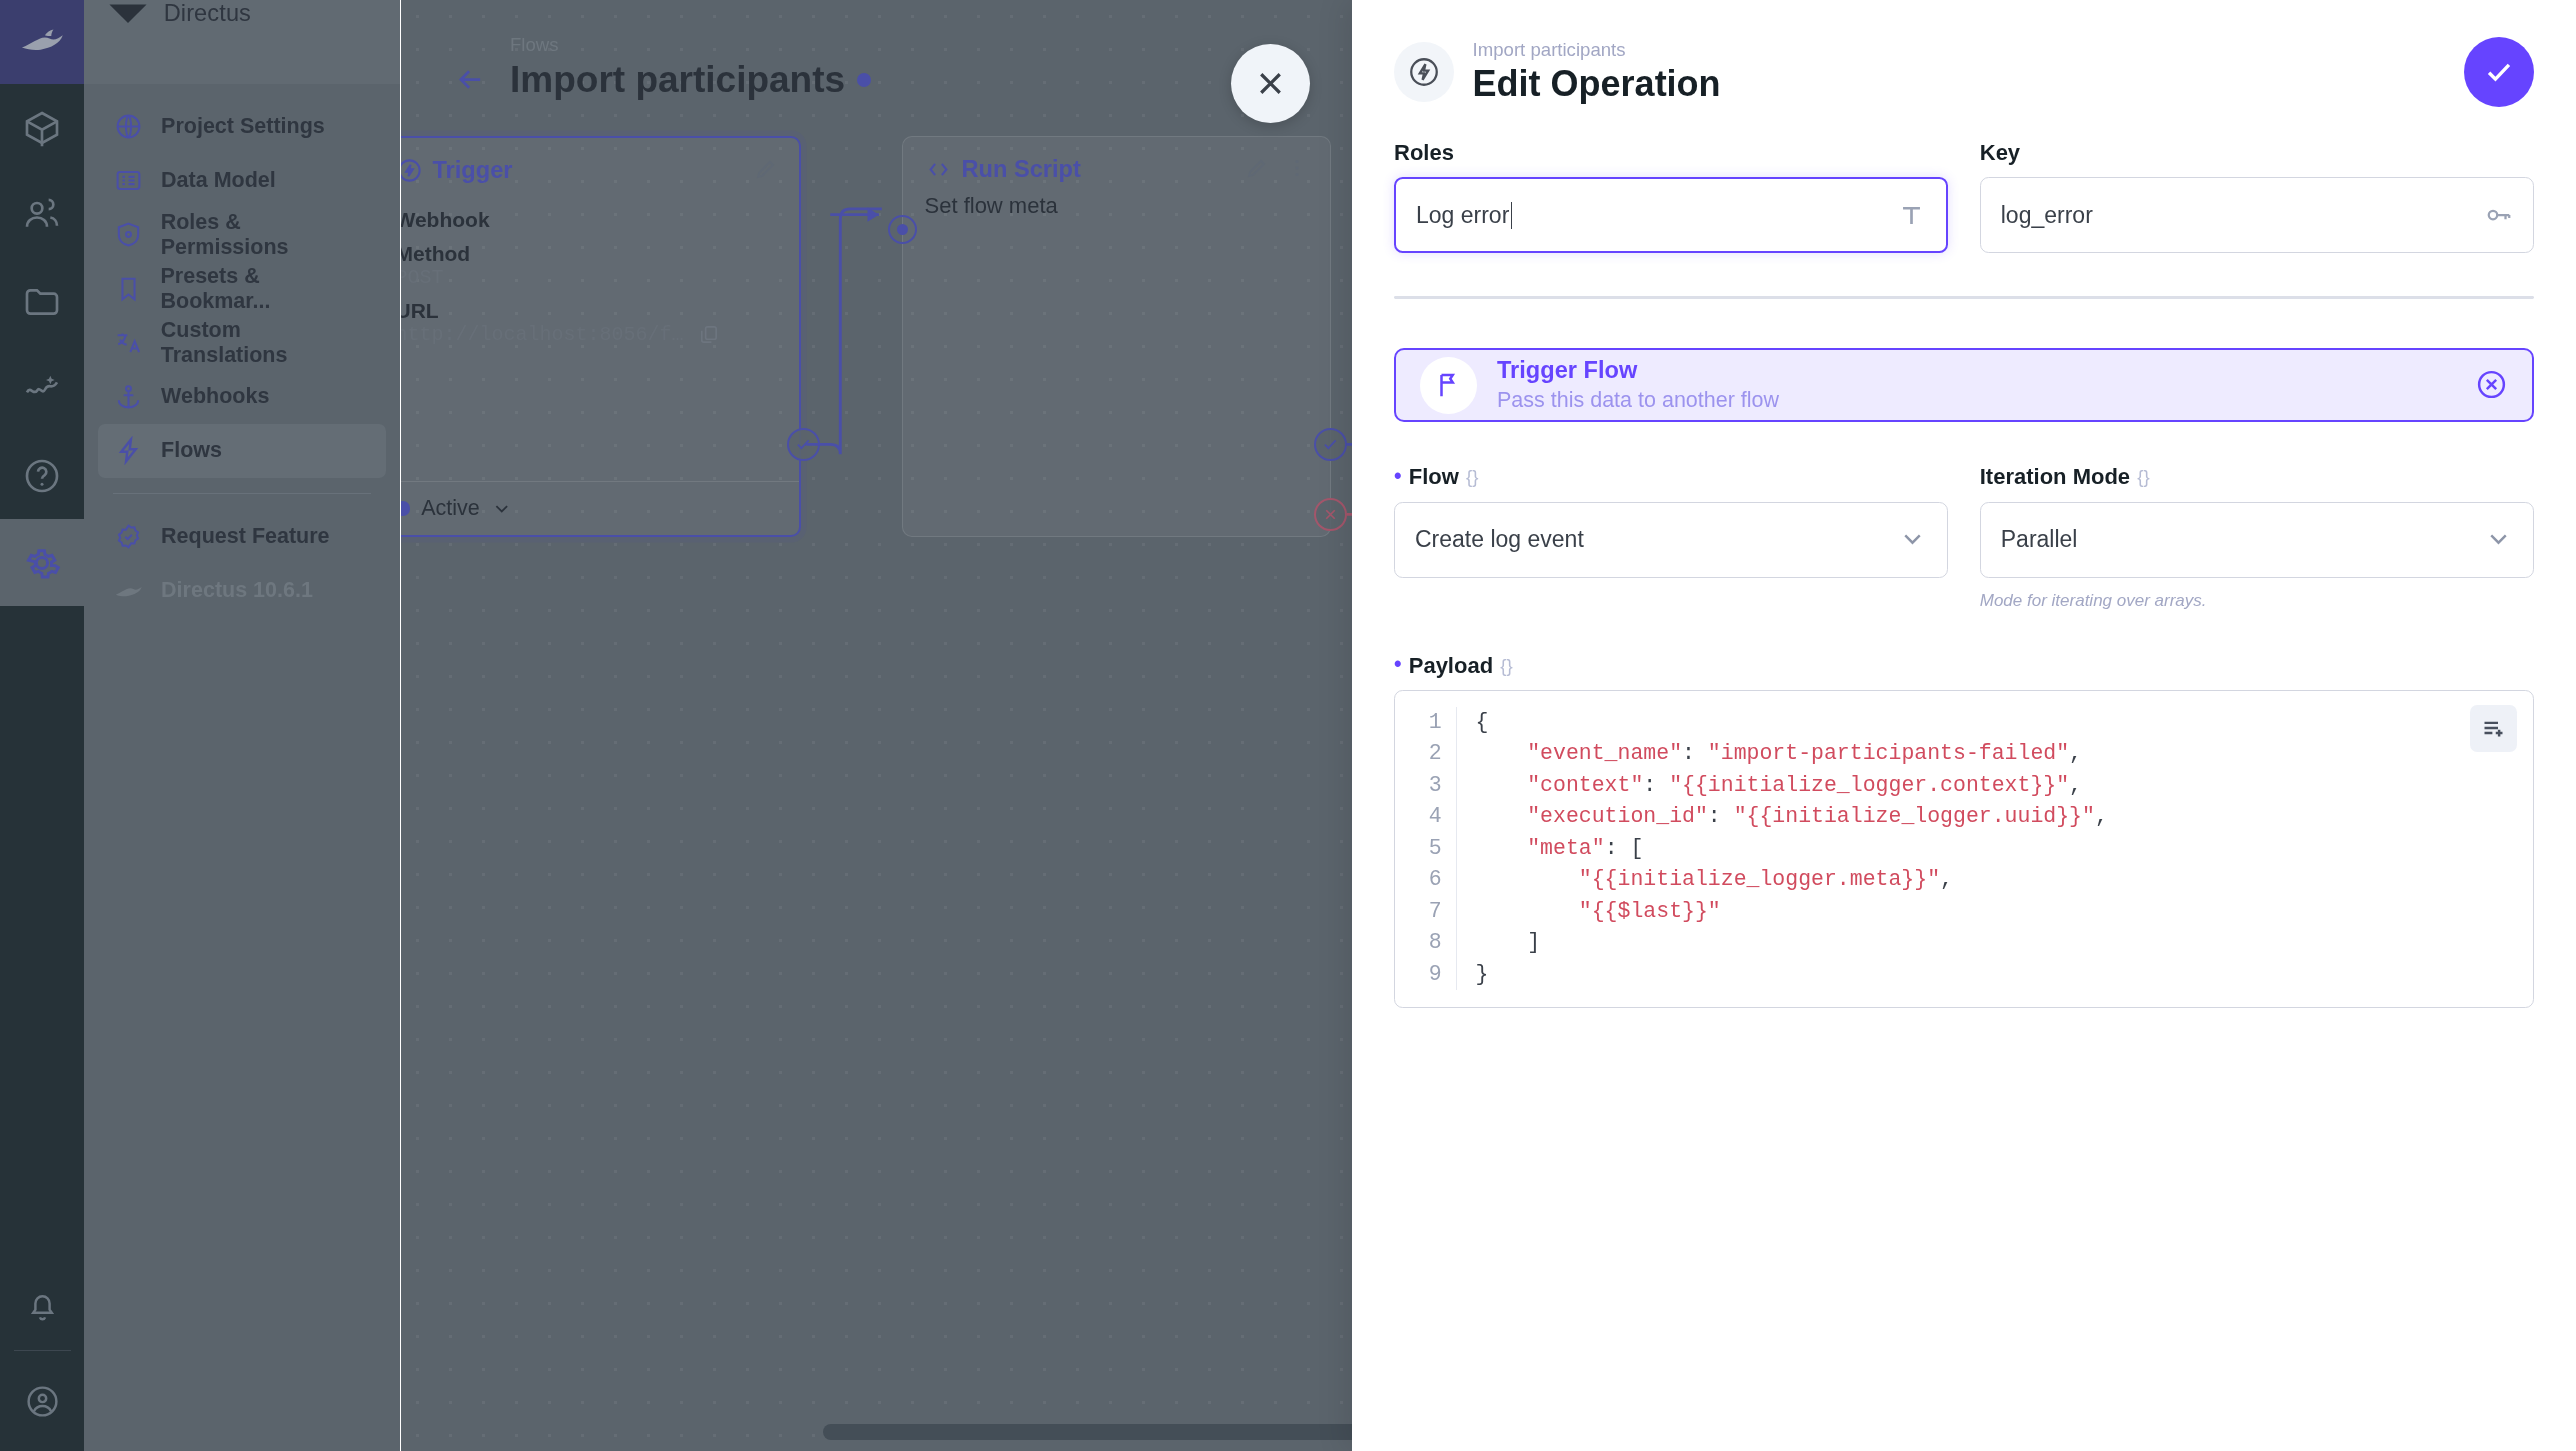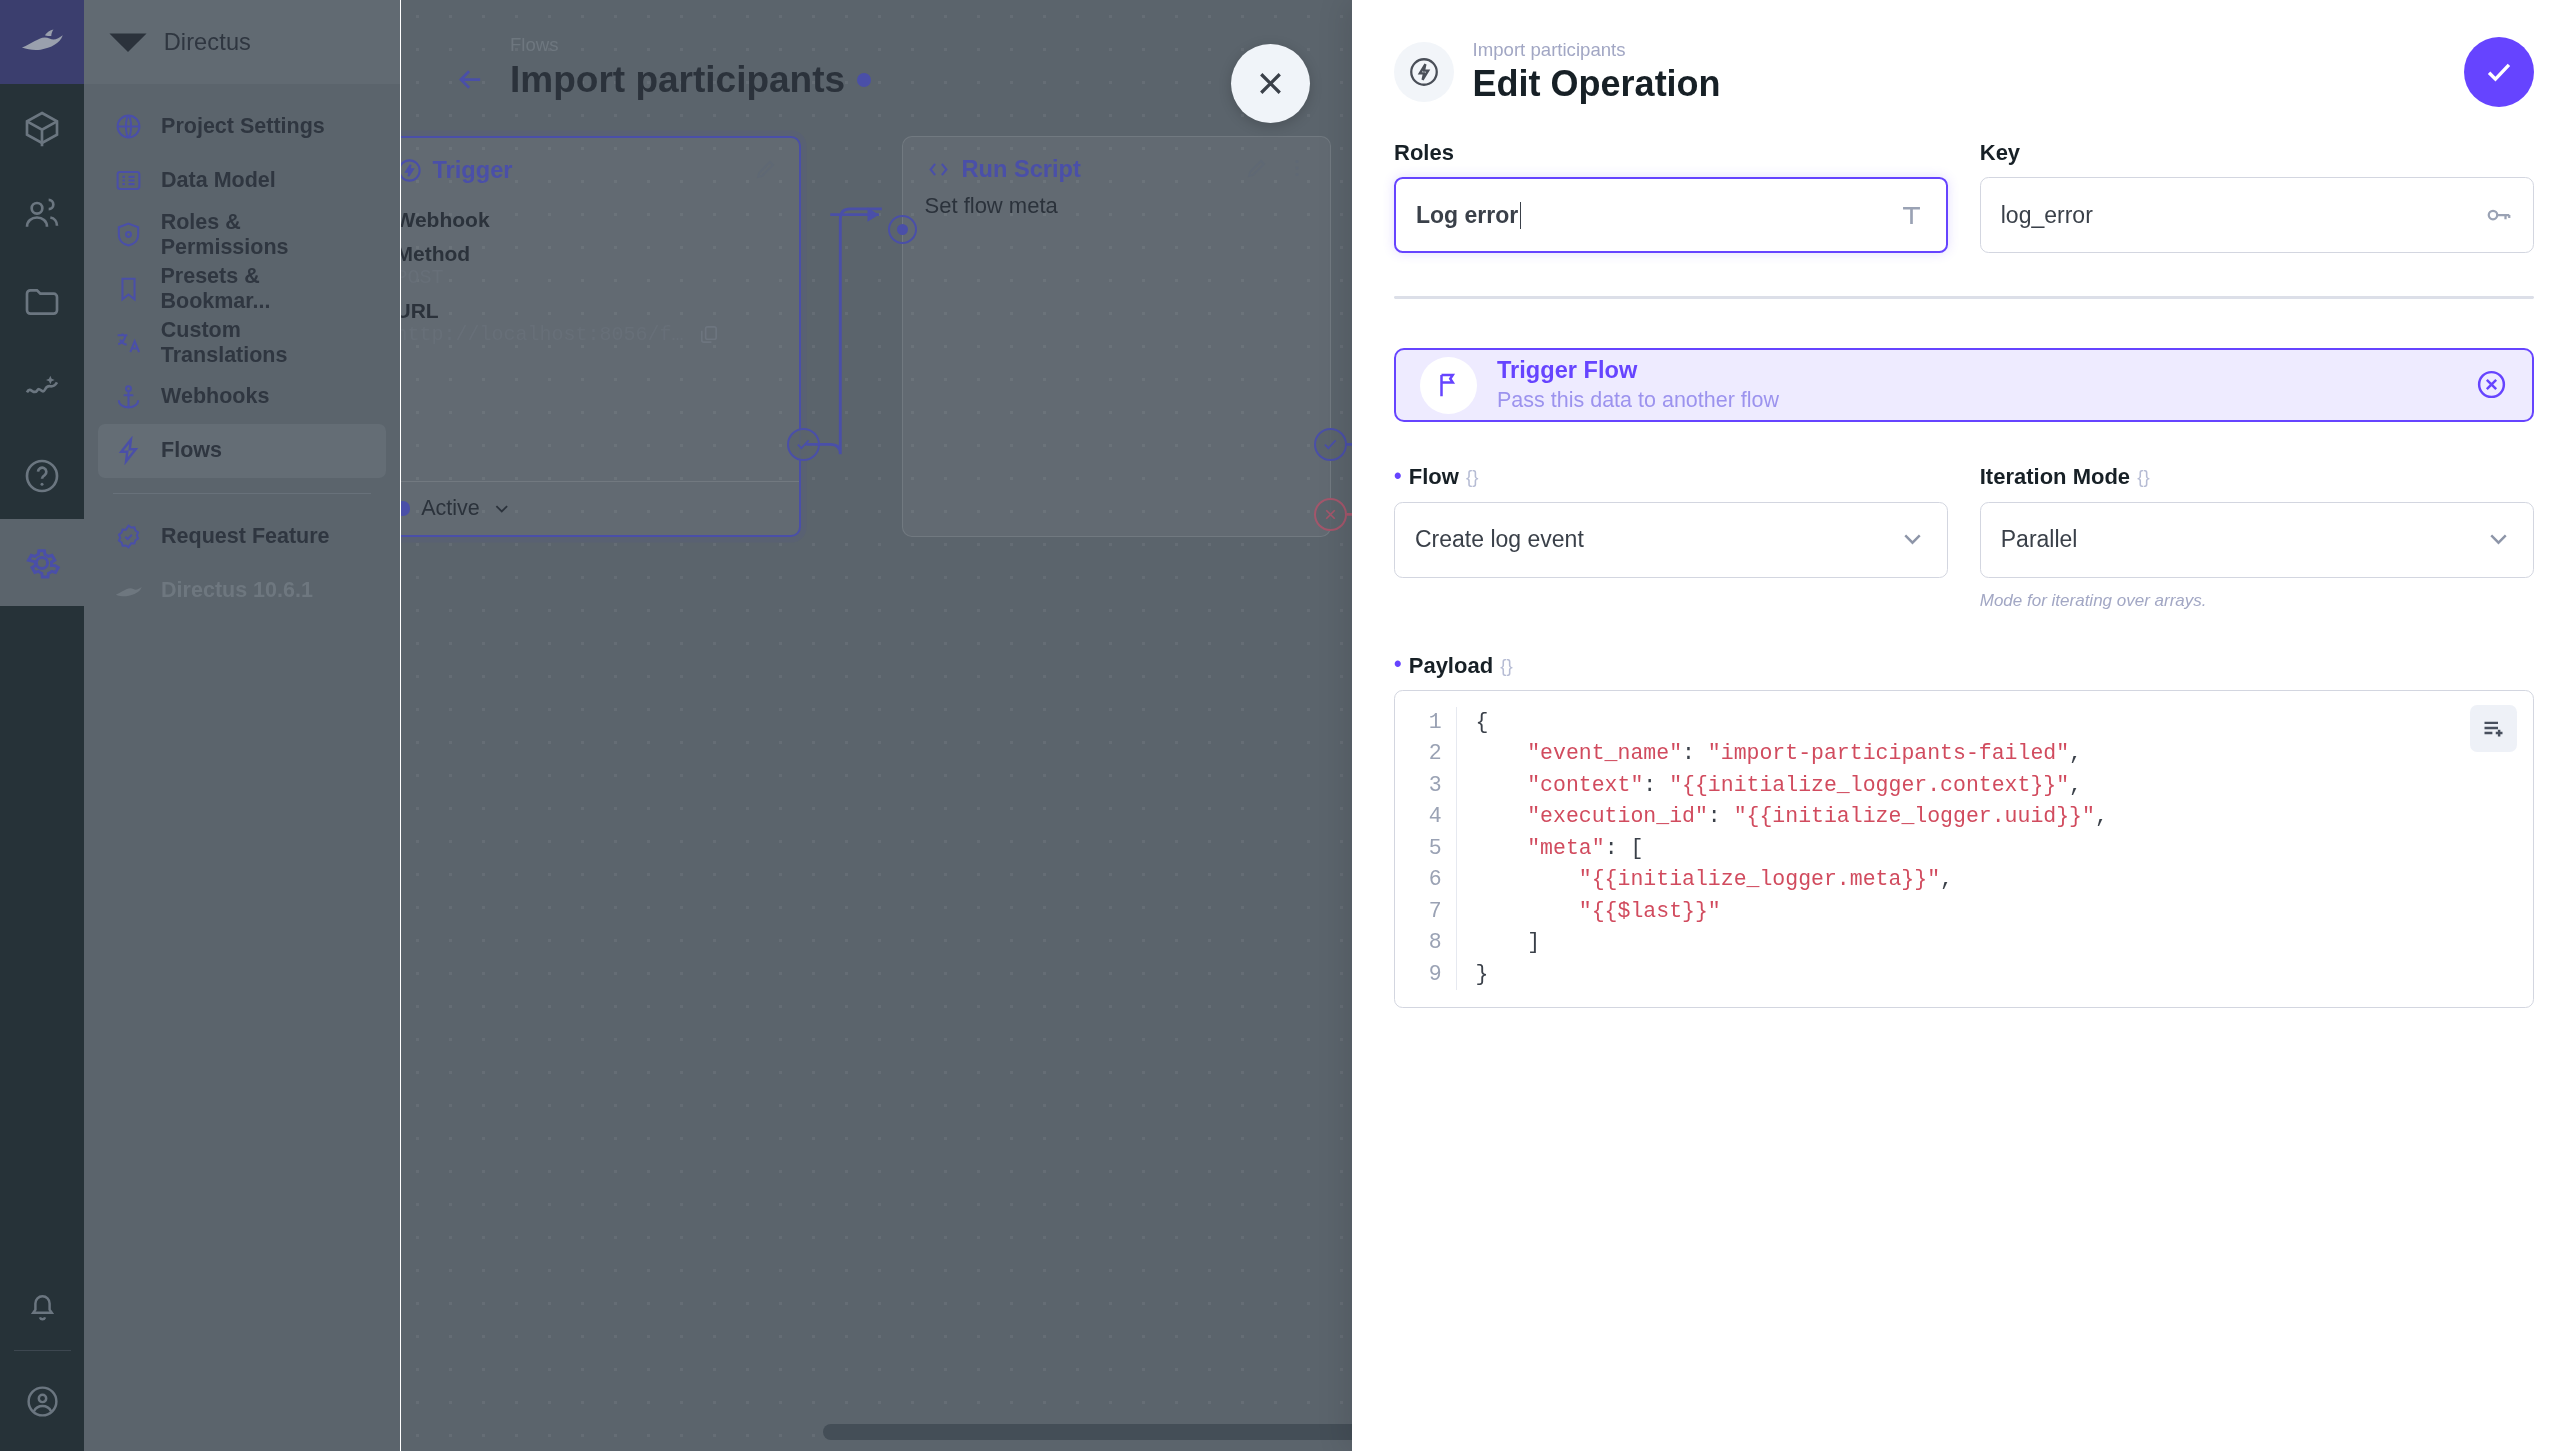--- a/index.html
+++ b/index.html
@@ -36,21 +36,21 @@
   .rail-item.active svg { stroke: #4a4fa8; }
   .rail-spacer { flex: 1; }
   .rail-divider { width: 57px; height: 0.7px; background: #3d4750; }
 
   
   .nav-panel {
     position: absolute; left: 84px; top: 0; width: 316px; height: 1451px;
     background: #5b646c;
   }
   .nav-header {
-    height: 84px; display: flex; align-items: center; gap: 15.7px;
+    height: 84px; display: flex; gap: 15.7px;
     padding: 0 24px; background: #616a72;
   }
   .nav-header-label { font-size: 23.6px; color: #2f3640; letter-spacing: 0.1px; }
   .nav-list { padding: 15.7px 14.3px 0 14.3px; font-weight: bold; }
   .nav-item {
     display: flex; align-items: center; gap: 17px;
     height: 54px; padding: 0 14.3px; border-radius: 7.2px;
     color: #2f3640; font-size: 21.5px;
   }
   .nav-item.active { background: #646d75; }
@@ -161,21 +161,21 @@
     font-size: 22px; font-weight: 700; color: #172026;
     margin-bottom: 11.4px; display:flex; align-items:center; gap: 7.2px;
   }
   .field-label .req { color: #6644ff; font-size: 21.5px; line-height: 0; position: relative; top: -1.4px; }
   .field-label .braces { color: #b6bcd4; font-size: 18.6px; font-weight: 400; }
   .inp {
     position: relative; height: 76px; border: 1.4px solid #d3d6e0;
     border-radius: 8.6px; background: #fff;
     display:flex; align-items:center; padding: 0 20px;
   }
-  .inp.focused { border-color: #6644ff; border-width: 2.1px; box-shadow: 0 0 11.4px rgba(102,68,255,.18); font-weight: bold; }
+  .inp.focused { border-color: #6644ff; border-width: 2.1px; box-shadow: 0 0 11.4px rgba(102,68,255,.18); }
   .inp .val { font-size: 23px; color: #3a4049; }
   .inp .caret { width: 1.4px; height: 27px; background: #3a4049; margin-left: 1.4px; }
   .inp .suffix { margin-left: auto; color: #9aa2b4; display:flex; align-items:center; }
 
   .divider { height: 2.9px; background: #dcdfe8; border-radius: 1.4px; margin: 43px 0 49px 0; }
 
   .trigger-card {
     border: 2.1px solid #6644ff; background: #eeebff; border-radius: 10px;
     height: 74px; display:flex; align-items:center; padding: 0 24px;
   }

